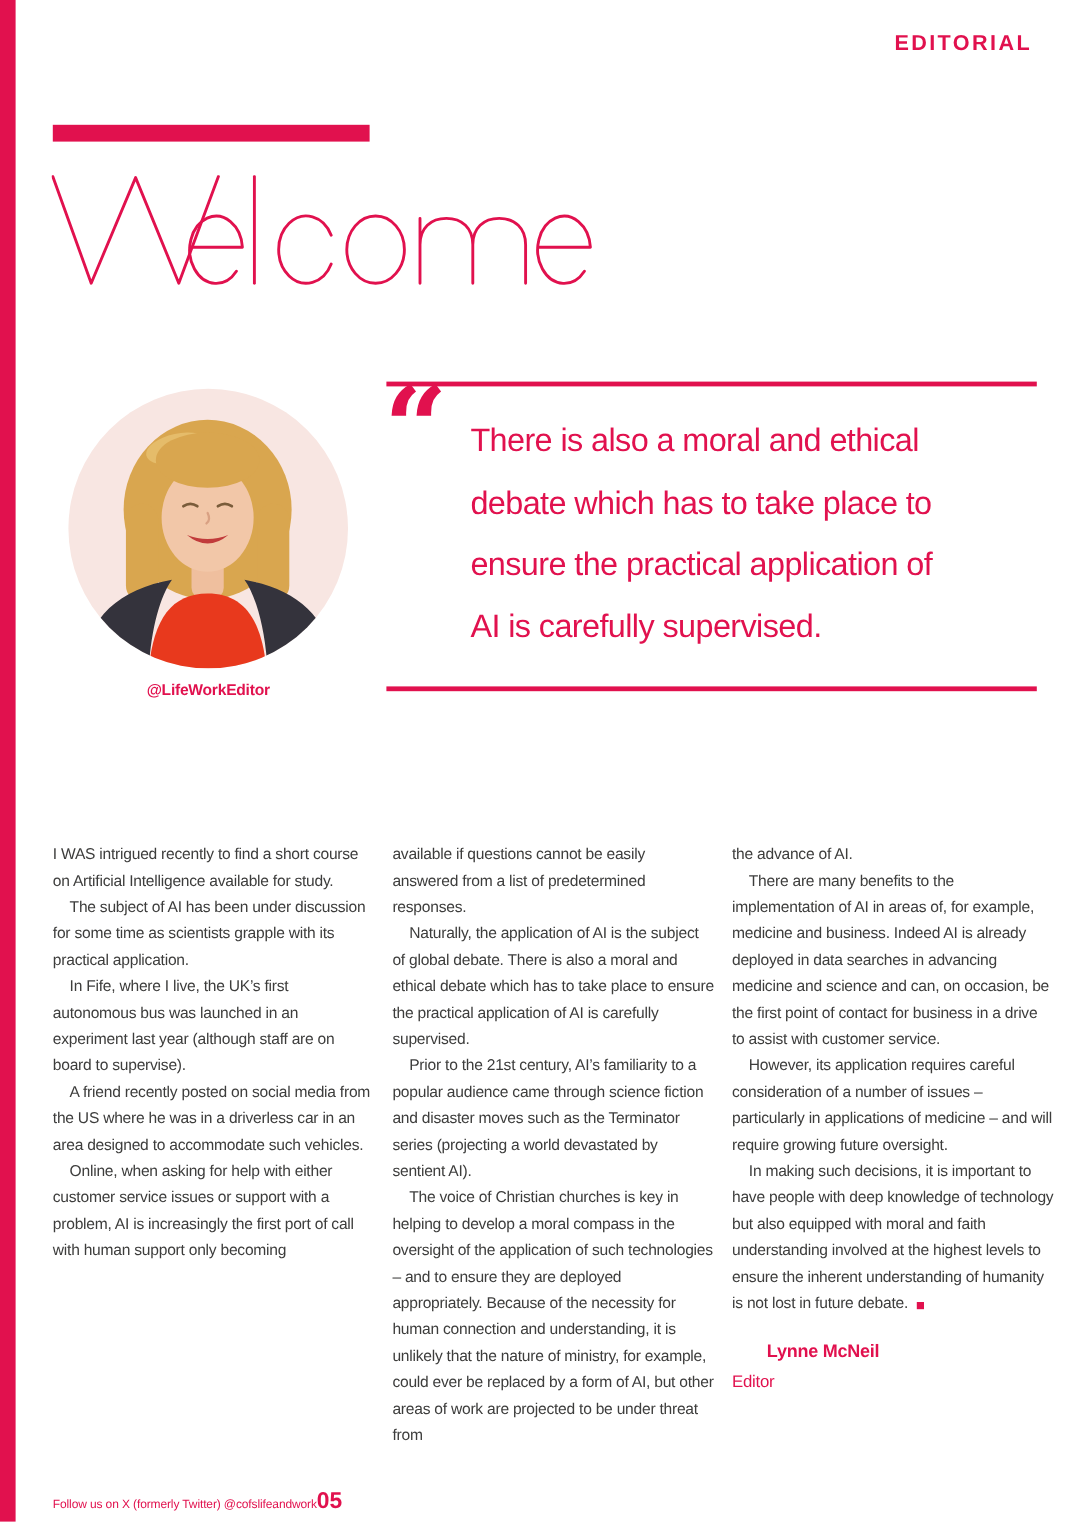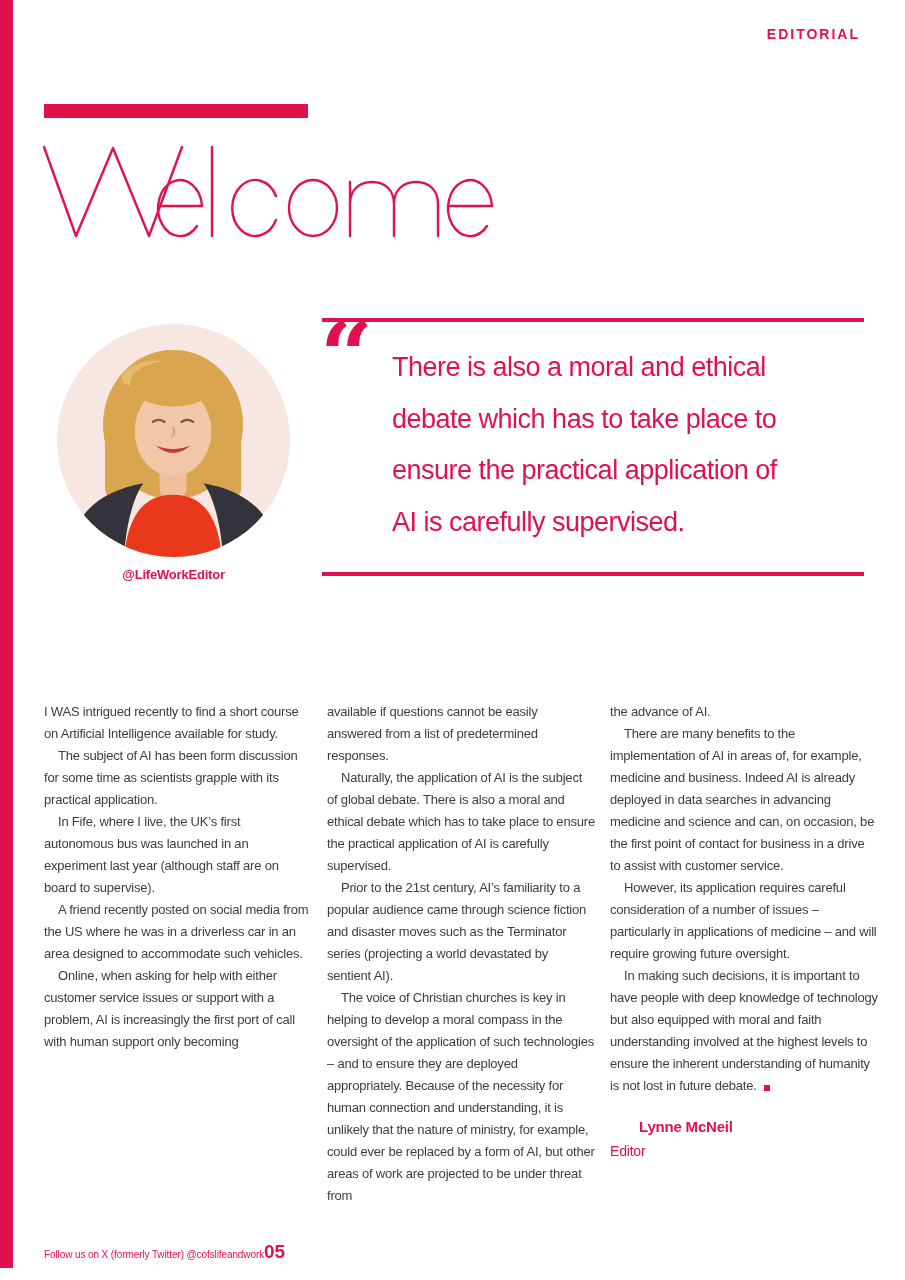--- a/index.html
+++ b/index.html
@@ -8,21 +8,21 @@
     --text:#3D3D3C;
   }
   *{box-sizing:border-box;}
   html,body{margin:0;padding:0;background:#fff;}
   body{font-family:"Liberation Sans","DejaVu Sans",sans-serif;}
   .page{position:relative;width:905px;height:1280px;background:#fff;overflow:hidden;}
 
   .edge-bar{position:absolute;left:0;top:0;width:13px;height:1268px;background:var(--accent,#E1114E);}
 
   .kicker{position:absolute;top:26px;right:45px;color:var(--accent,#E1114E);
-    font-size:14px;font-weight:bold;letter-spacing:2px;text-align:center;}
+    font-size:18px;font-weight:bold;letter-spacing:2px;text-align:center;}
 
   .accent-bar{position:absolute;left:44px;top:104px;width:264px;height:14px;background:var(--accent,#E1114E);}
 
   .title{position:absolute;left:43px;top:146px;margin:0;color:var(--accent,#E1114E);}
   .title svg{display:block;}
   .sr{position:absolute;width:1px;height:1px;overflow:hidden;clip:rect(0 0 0 0);white-space:nowrap;}
 
   .portrait{position:absolute;left:57px;top:324px;width:233px;height:233px;border-radius:50%;
     background:var(--photo-bg,#F8E6E2);overflow:hidden;}
   .portrait svg{display:block;width:100%;height:100%;}
@@ -110,21 +110,21 @@
 ensure the practical application of
 AI is carefully supervised.</p>
     </div>
     <hr class="rule">
   </div>
 
   <div class="columns">
     <div class="col">
       <div>
           <p>I WAS intrigued recently to find a short course on Artificial Intelligence available for study.</p>
-          <p class="indent">The subject of AI has been form discussion for some time as scientists grapple with its practical application.</p>
+          <p class="indent">The subject of AI has been under discussion for some time as scientists grapple with its practical application.</p>
           <p class="indent">In Fife, where I live, the UK’s first autonomous bus was launched in an experiment last year (although staff are on board to supervise).</p>
           <p class="indent">A friend recently posted on social media from the US where he was in a driverless car in an area designed to accommodate such vehicles.</p>
           <p class="indent">Online, when asking for help with either customer service issues or support with a problem, AI is increasingly the first port of call with human support only becoming</p>
         </div>
     </div>
     <div class="col">
       <div>
           <p>available if questions cannot be easily answered from a list of predetermined responses.</p>
           <p class="indent">Naturally, the application of AI is the subject of global debate. There is also a moral and ethical debate which has to take place to ensure the practical application of AI is carefully supervised.</p>
           <p class="indent">Prior to the 21st century, AI’s familiarity to a popular audience came through science fiction and disaster moves such as the Terminator series (projecting a world devastated by sentient AI).</p>

